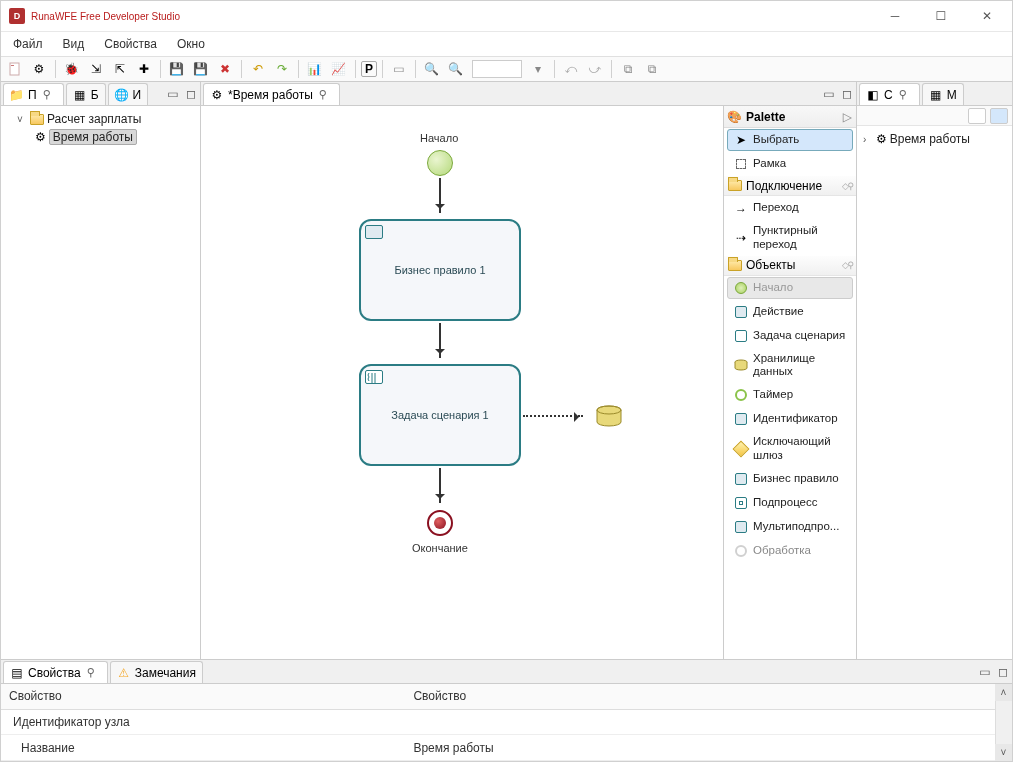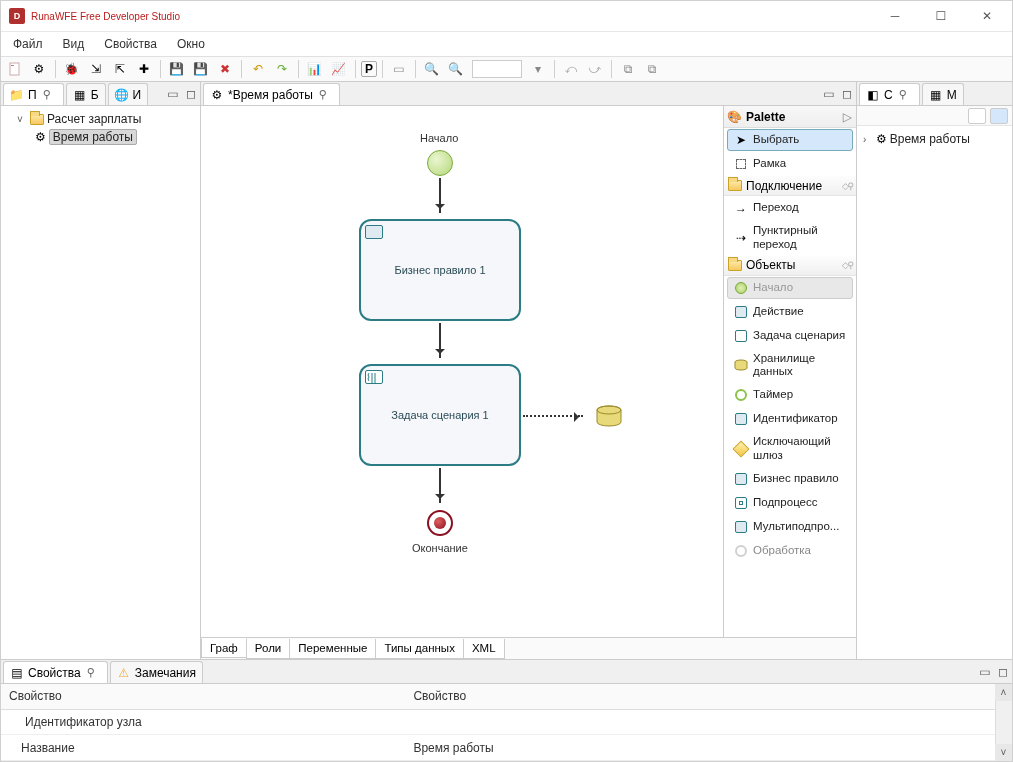--- a/index.html
+++ b/index.html
@@ -348,27 +348,20 @@
         </div>
         <div class="pal-item" style="opacity:.55">
           <span class="pal-ico">
               <span class="circ-ico" style="border:2px solid #aaa"></span>
             </span>
           <span class="pal-txt">Обработка</span>
         </div>
       </div>
     </div>
 
-    <div class="bot-tabs">
-      <span class="bot-tab active">Граф</span>
-      <span class="bot-tab">Роли</span>
-      <span class="bot-tab">Переменные</span>
-      <span class="bot-tab">Типы данных</span>
-      <span class="bot-tab">XML</span>
-    </div>
   </div>
 
   <div class="right-panel">
     <div class="tab-row">
       <div class="tab">
         <span class="tab-ico">◧</span>
         <span>С</span>
         <span class="tab-close">⚲</span>
       </div>
       <div class="tab" style="background:#f7f7f7">
@@ -407,21 +400,21 @@
     <span class="tab-ctl">◻</span>
   </div>
   <div class="props-body">
     <table class="props-table">
       <tbody>
           <tr>
         <th style="width:40%">Свойство</th>
         <th>Свойство</th>
       </tr>
       <tr>
-        <td style="padding-left:24px">Идентификатор узла</td>
+        <td style="padding-left:12px">Идентификатор узла</td>
         <td></td>
       </tr>
       <tr>
         <td style="padding-left:20px">Название</td>
         <td>Время работы</td>
       </tr>
     </tbody>
       </table>
     <div class="scroll-stub">
       <div class="scroll-up">˄</div>

